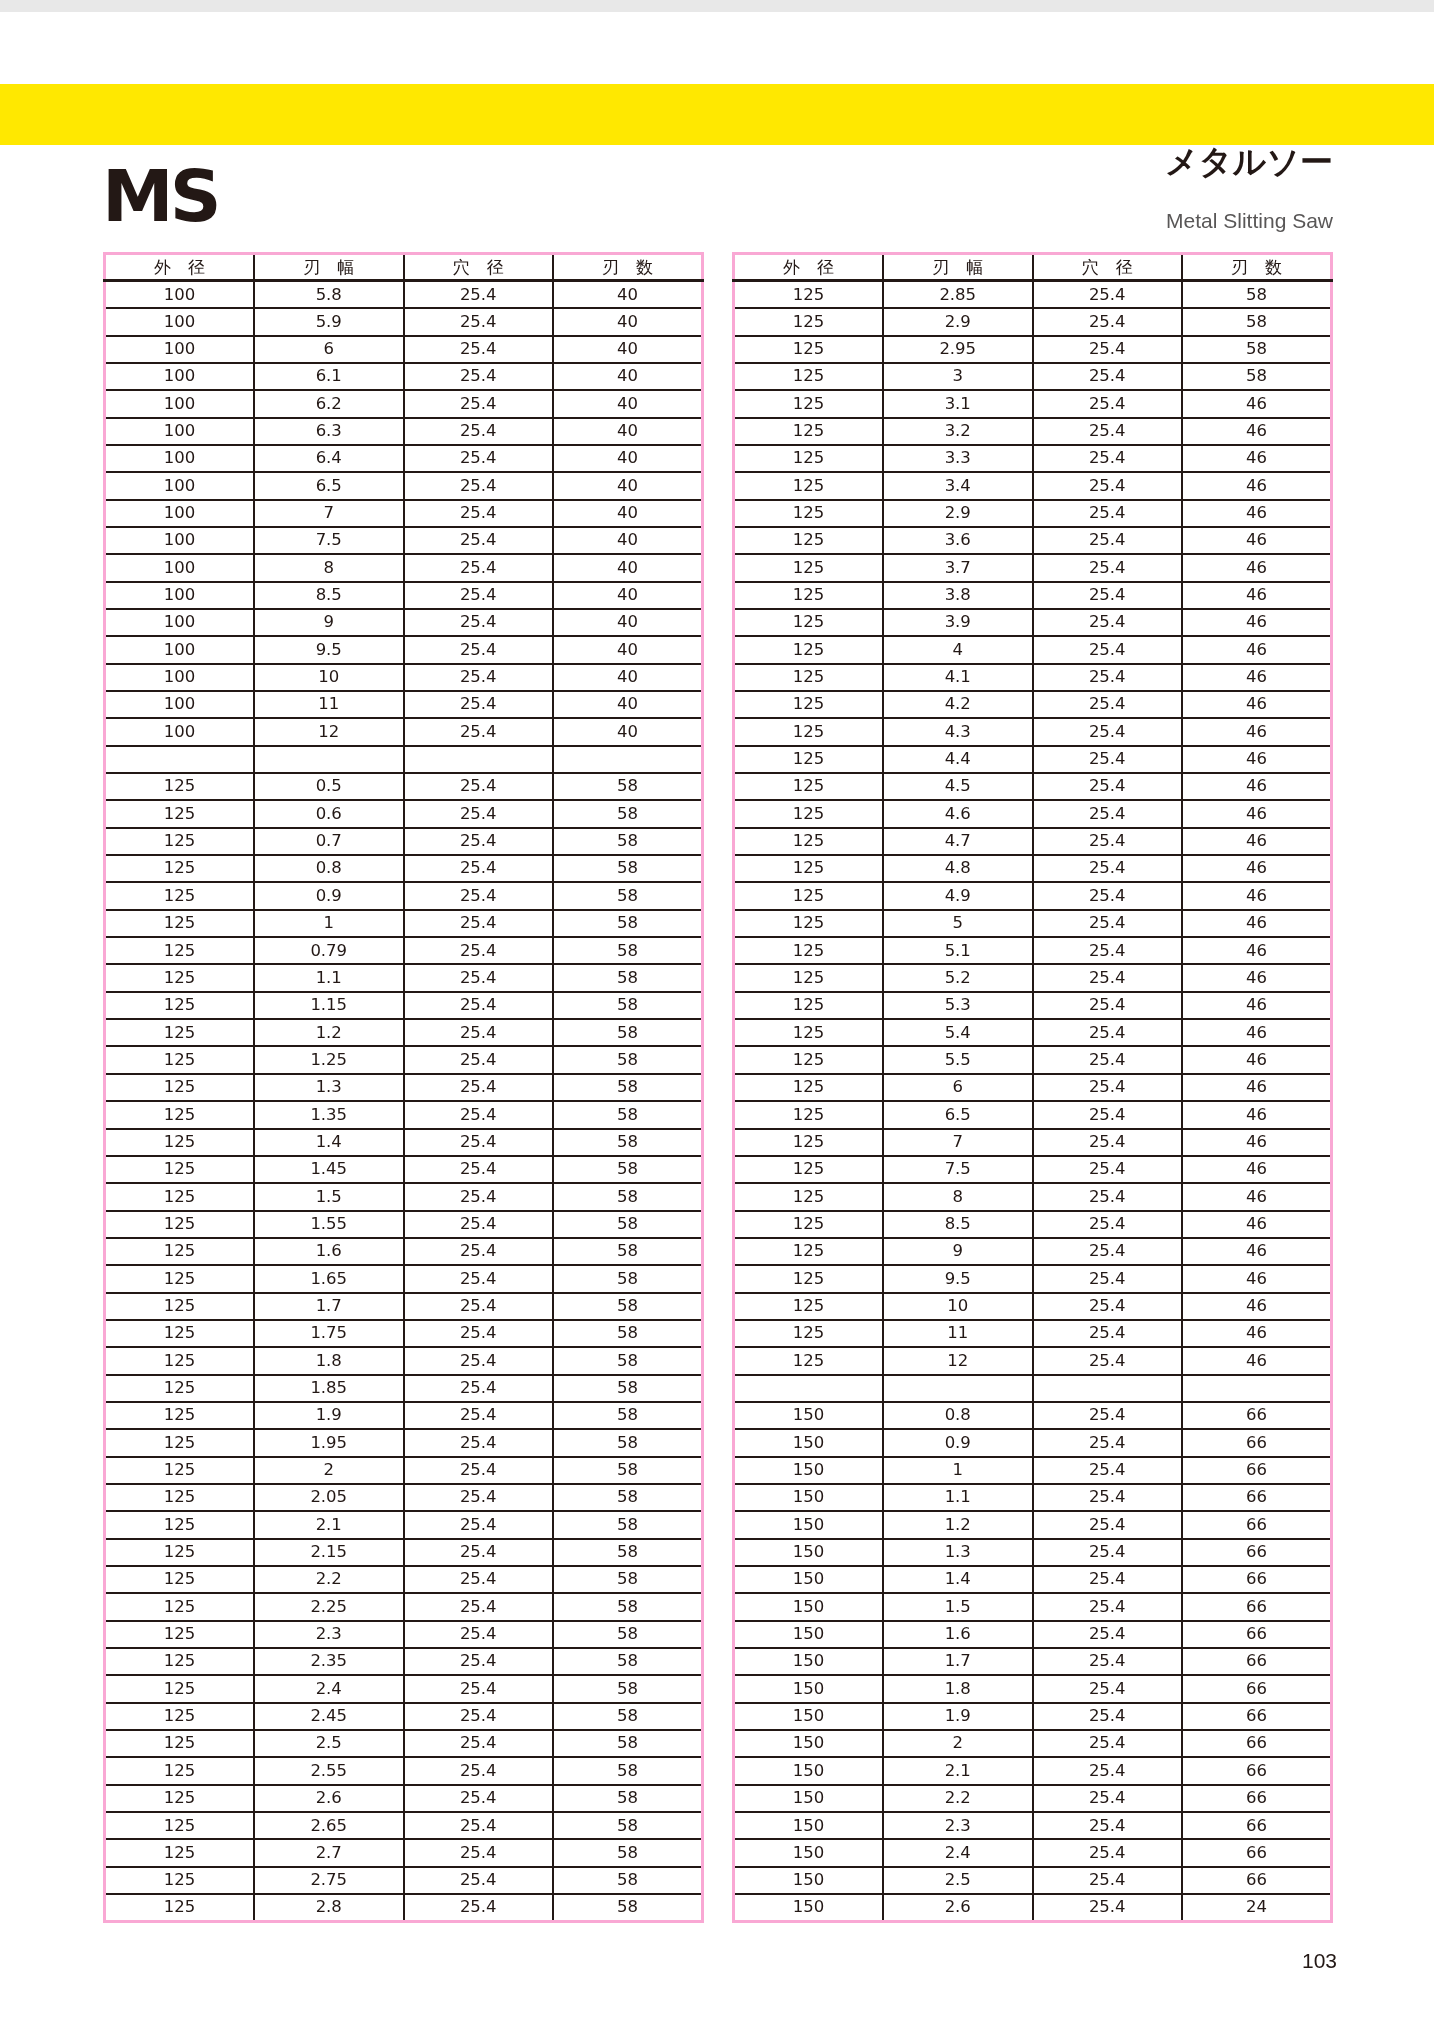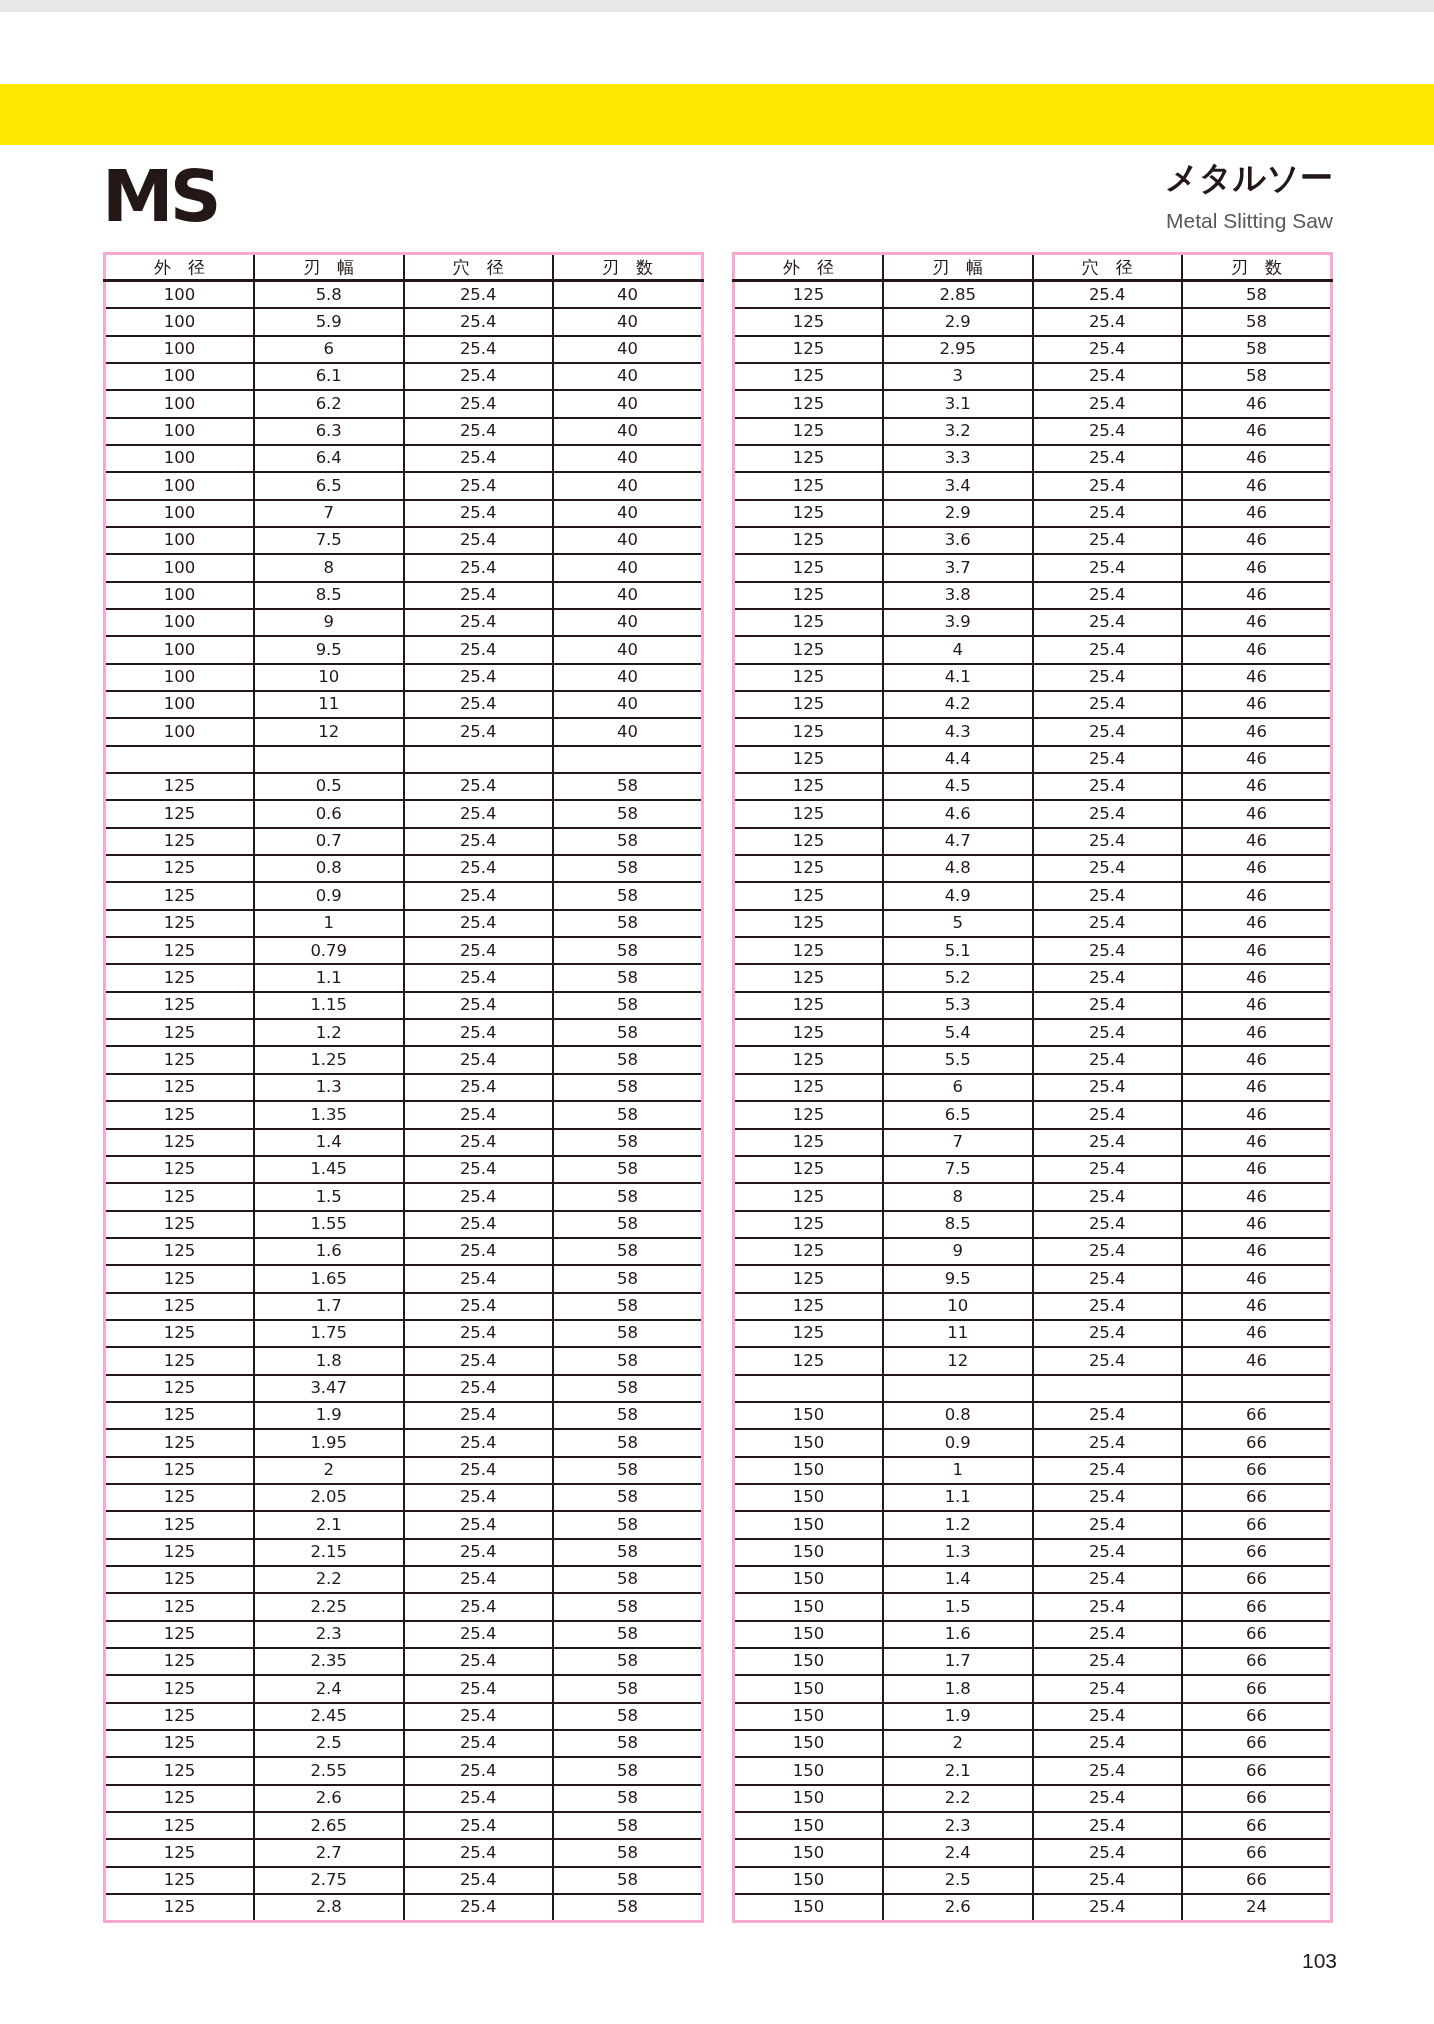--- a/index.html
+++ b/index.html
@@ -24,21 +24,21 @@
     left:102px; top:148px;
     font-family:"DejaVu Sans", "Liberation Sans", sans-serif;
     font-weight:bold;
     font-size:72px;
     line-height:1;
     letter-spacing:-4px;
     color:#231815;
   }
   .jp-title {
     position:absolute;
-    right:101px; top:146px;
+    right:101px; top:130px;
     font-size:33px;
     font-weight:bold;
     line-height:1.2;
     color:#231815;
     text-align:right;
   }
   .en-subtitle {
     position:absolute;
     right:101px; top:197px;
     font-size:21px;
@@ -340,21 +340,21 @@
           <td>58</td>
         </tr>
         <tr>
           <td>125</td>
           <td>1.8</td>
           <td>25.4</td>
           <td>58</td>
         </tr>
         <tr>
           <td>125</td>
-          <td>3.47</td>
+          <td>1.85</td>
           <td>25.4</td>
           <td>58</td>
         </tr>
         <tr>
           <td>125</td>
           <td>1.9</td>
           <td>25.4</td>
           <td>58</td>
         </tr>
         <tr>

